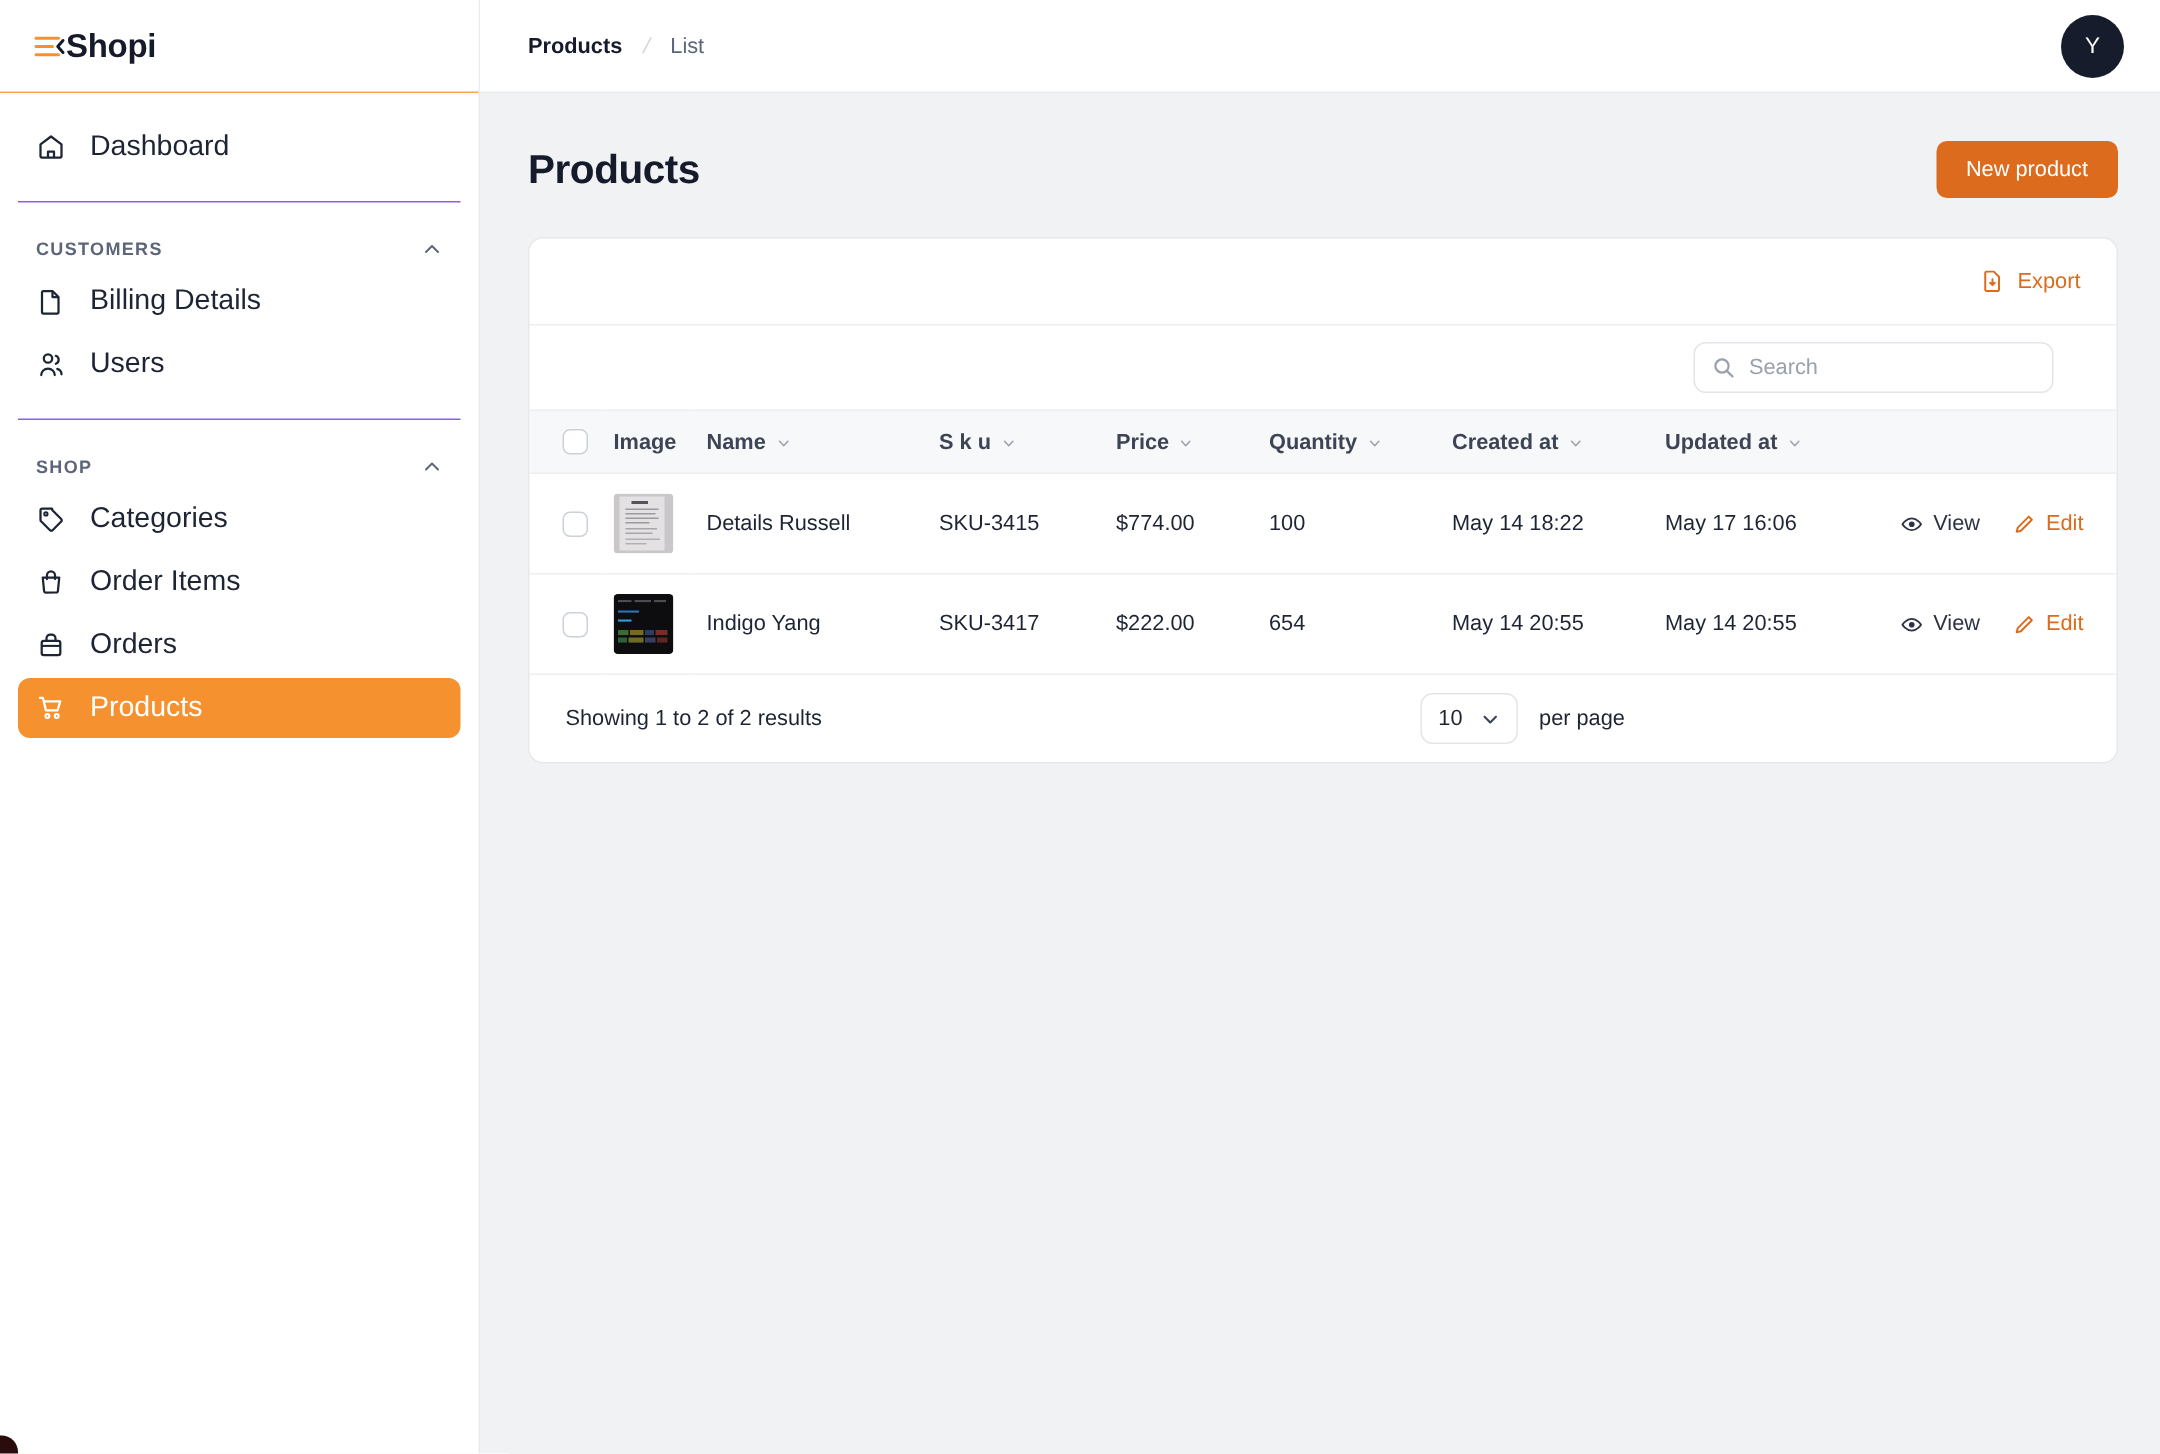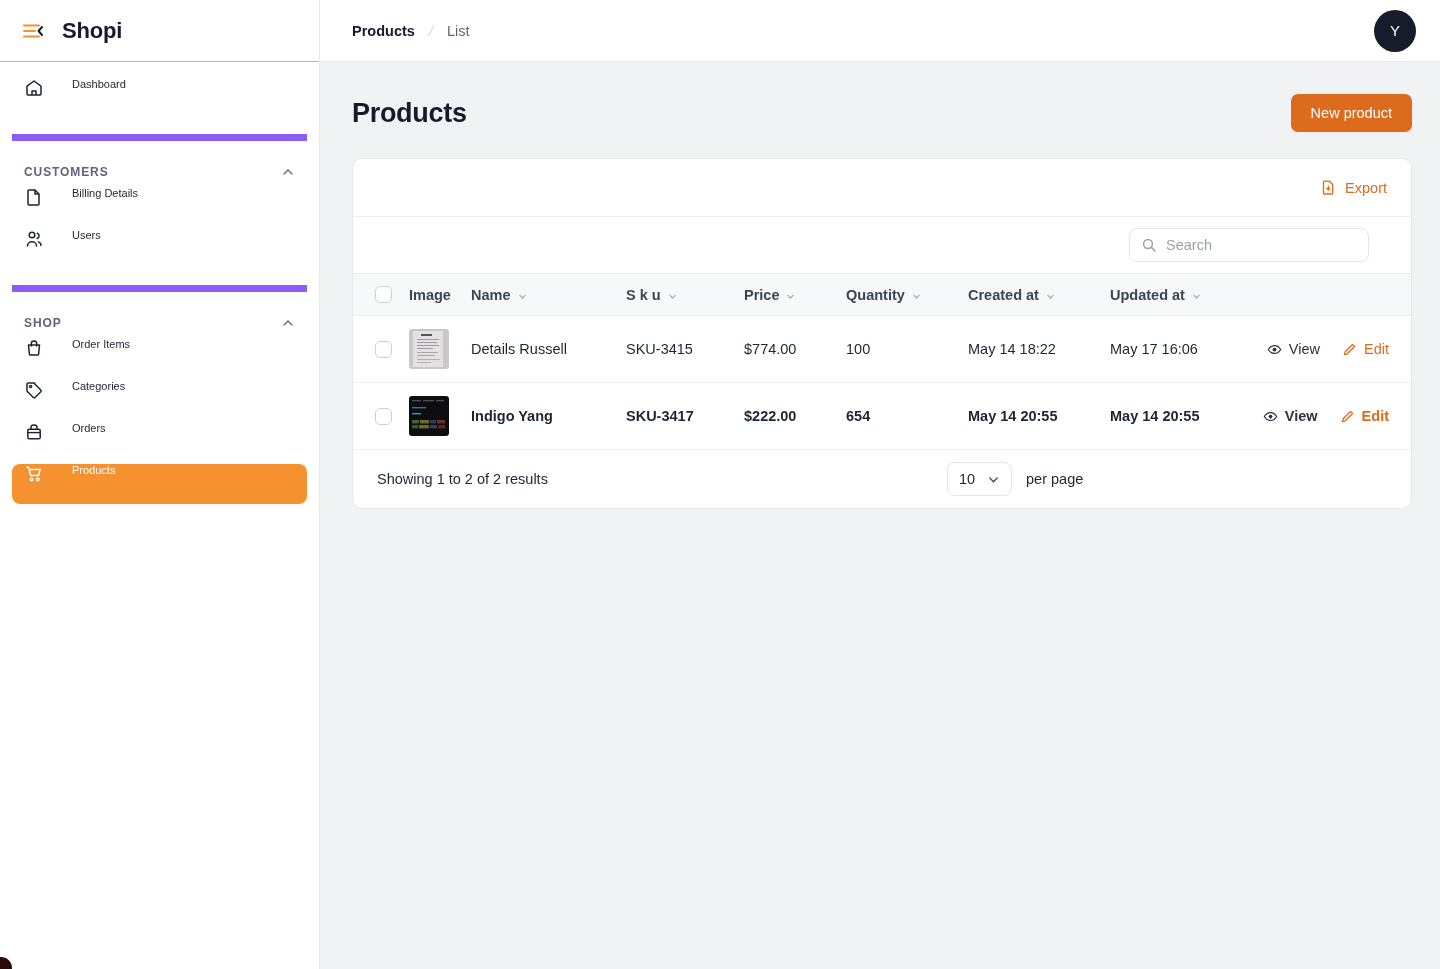--- a/index.html
+++ b/index.html
@@ -17,37 +17,37 @@
     width: 320px; height: 969px;
     background: #ffffff;
     border-right: 1px solid #e8eaed;
     display: flex; flex-direction: column;
     position: relative;
     flex: 0 0 320px;
   }
   .sidebar-header {
     height: 62px; flex: 0 0 62px;
     display: flex; align-items: center;
-    padding-left: 22px; gap: 18px;
+    padding-left: 22px; gap: 0;
     border-bottom: 1px solid #f0a85a;
     background: #fff;
   }
   .collapse-icon { width: 22px; height: 22px; display: block; flex: 0 0 22px; cursor: pointer; }
   .brand {
     font-size: 22px; font-weight: 700; color: #151b2b;
     letter-spacing: -0.2px;
   }
   .nav { padding: 0 12px; }
   .nav-group { padding: 16px 0 14px 0; }
-  .nav-group.divided { border-top: 7px solid #8b5cf6; }
+  .nav-group.divided { border-top: 1px solid #8b5cf6; }
   .nav-item {
-    display: flex; align-items: flex-start; gap: 28px;
+    display: flex; align-items: center; gap: 16px;
     height: 40px; padding: 0 12px;
     border-radius: 8px; cursor: pointer;
-    color: #1d2433; font-size: 11px;
+    color: #1d2433; font-size: 19px;
     margin-bottom: 2px;
   }
   .nav-item .ico { width: 20px; height: 20px; flex: 0 0 20px; display: block; }
   .nav-item.active { background: #F5922F; color: #ffffff; }
   .nav-item.active .ico path,
   .nav-item.active .ico circle,
   .nav-item.active .ico rect,
   .nav-item.active .ico line,
   .nav-item.active .ico polyline { stroke: #ffffff; }
   .section-head {
@@ -140,21 +140,21 @@
     color: #3c4455; padding: 12px 8px; height: 42px;
     border-top: 1px solid #eceef1; border-bottom: 1px solid #eceef1;
     white-space: nowrap;
   }
   th .th-inner { display: flex; align-items: center; gap: 6px; cursor: pointer; }
   td {
     font-size: 14.5px; color: #1d2433; padding: 10px 8px;
     border-bottom: 1px solid #eceef1; height: 67px; vertical-align: middle;
     white-space: nowrap;
   }
-  tbody tr:last-child td { border-bottom: 1px solid #eceef1; font-weight: bold; }
+  tbody tr:last-child td { border-bottom: 1px solid #eceef1; }
   .col-check { width: 48px; padding-left: 22px; }
   .col-img { width: 62px; }
   .col-name { width: 155px; }
   .col-sku { width: 118px; }
   .col-price { width: 102px; }
   .col-qty { width: 122px; }
   .col-created { width: 142px; }
   .col-updated { width: 150px; }
   .cbox {
     width: 17px; height: 17px; border: 1px solid #ccd1d9;
@@ -252,34 +252,34 @@
           <span class="section-title">SHOP</span>
           <span class="chev">
             <svg viewBox="0 0 14 14" fill="none" xmlns="http://www.w3.org/2000/svg">
               <polyline points="3,9 7,5 11,9" stroke="#5d6678" stroke-width="1.3" stroke-linecap="round" stroke-linejoin="round"></polyline>
             </svg>
           </span>
         </div>
         <div class="nav-item">
           <span class="ico">
             <svg viewBox="0 0 20 20" fill="none" xmlns="http://www.w3.org/2000/svg">
+              <path d="M10.6 3H4.2A1.2 1.2 0 0 0 3 4.2v6.4c0 .3.1.6.35.85l6 6a1.2 1.2 0 0 0 1.7 0l5.75-5.75a1.2 1.2 0 0 0 0-1.7l-6-6A1.2 1.2 0 0 0 10.6 3Z" stroke="#1d2433" stroke-width="1.5" stroke-linejoin="round"></path>
+              <circle cx="6.6" cy="6.6" r="1.1" stroke="#1d2433" stroke-width="1.3"></circle>
+            </svg>
+          </span>
+          <span>Categories</span>
+        </div>
+        <div class="nav-item">
+          <span class="ico">
+            <svg viewBox="0 0 20 20" fill="none" xmlns="http://www.w3.org/2000/svg">
               <path d="M4.5 7h11l-.9 9.1a1 1 0 0 1-1 .9H6.4a1 1 0 0 1-1-.9L4.5 7Z" stroke="#1d2433" stroke-width="1.5" stroke-linejoin="round"></path>
               <path d="M7.3 8V5.6a2.7 2.7 0 0 1 5.4 0V8" stroke="#1d2433" stroke-width="1.5" stroke-linecap="round"></path>
             </svg>
           </span>
           <span>Order Items</span>
-        </div>
-        <div class="nav-item">
-          <span class="ico">
-            <svg viewBox="0 0 20 20" fill="none" xmlns="http://www.w3.org/2000/svg">
-              <path d="M10.6 3H4.2A1.2 1.2 0 0 0 3 4.2v6.4c0 .3.1.6.35.85l6 6a1.2 1.2 0 0 0 1.7 0l5.75-5.75a1.2 1.2 0 0 0 0-1.7l-6-6A1.2 1.2 0 0 0 10.6 3Z" stroke="#1d2433" stroke-width="1.5" stroke-linejoin="round"></path>
-              <circle cx="6.6" cy="6.6" r="1.1" stroke="#1d2433" stroke-width="1.3"></circle>
-            </svg>
-          </span>
-          <span>Categories</span>
         </div>
         <div class="nav-item">
           <span class="ico">
             <svg viewBox="0 0 20 20" fill="none" xmlns="http://www.w3.org/2000/svg">
               <rect x="3.8" y="7.2" width="12.4" height="9.6" rx="1.4" stroke="#1d2433" stroke-width="1.5"></rect>
               <path d="M7 7.2V5.6A2.6 2.6 0 0 1 9.6 3h.8A2.6 2.6 0 0 1 13 5.6v1.6" stroke="#1d2433" stroke-width="1.5" stroke-linecap="round"></path>
               <line x1="3.8" y1="10.6" x2="16.2" y2="10.6" stroke="#1d2433" stroke-width="1.4"></line>
             </svg>
           </span>
           <span>Orders</span>

